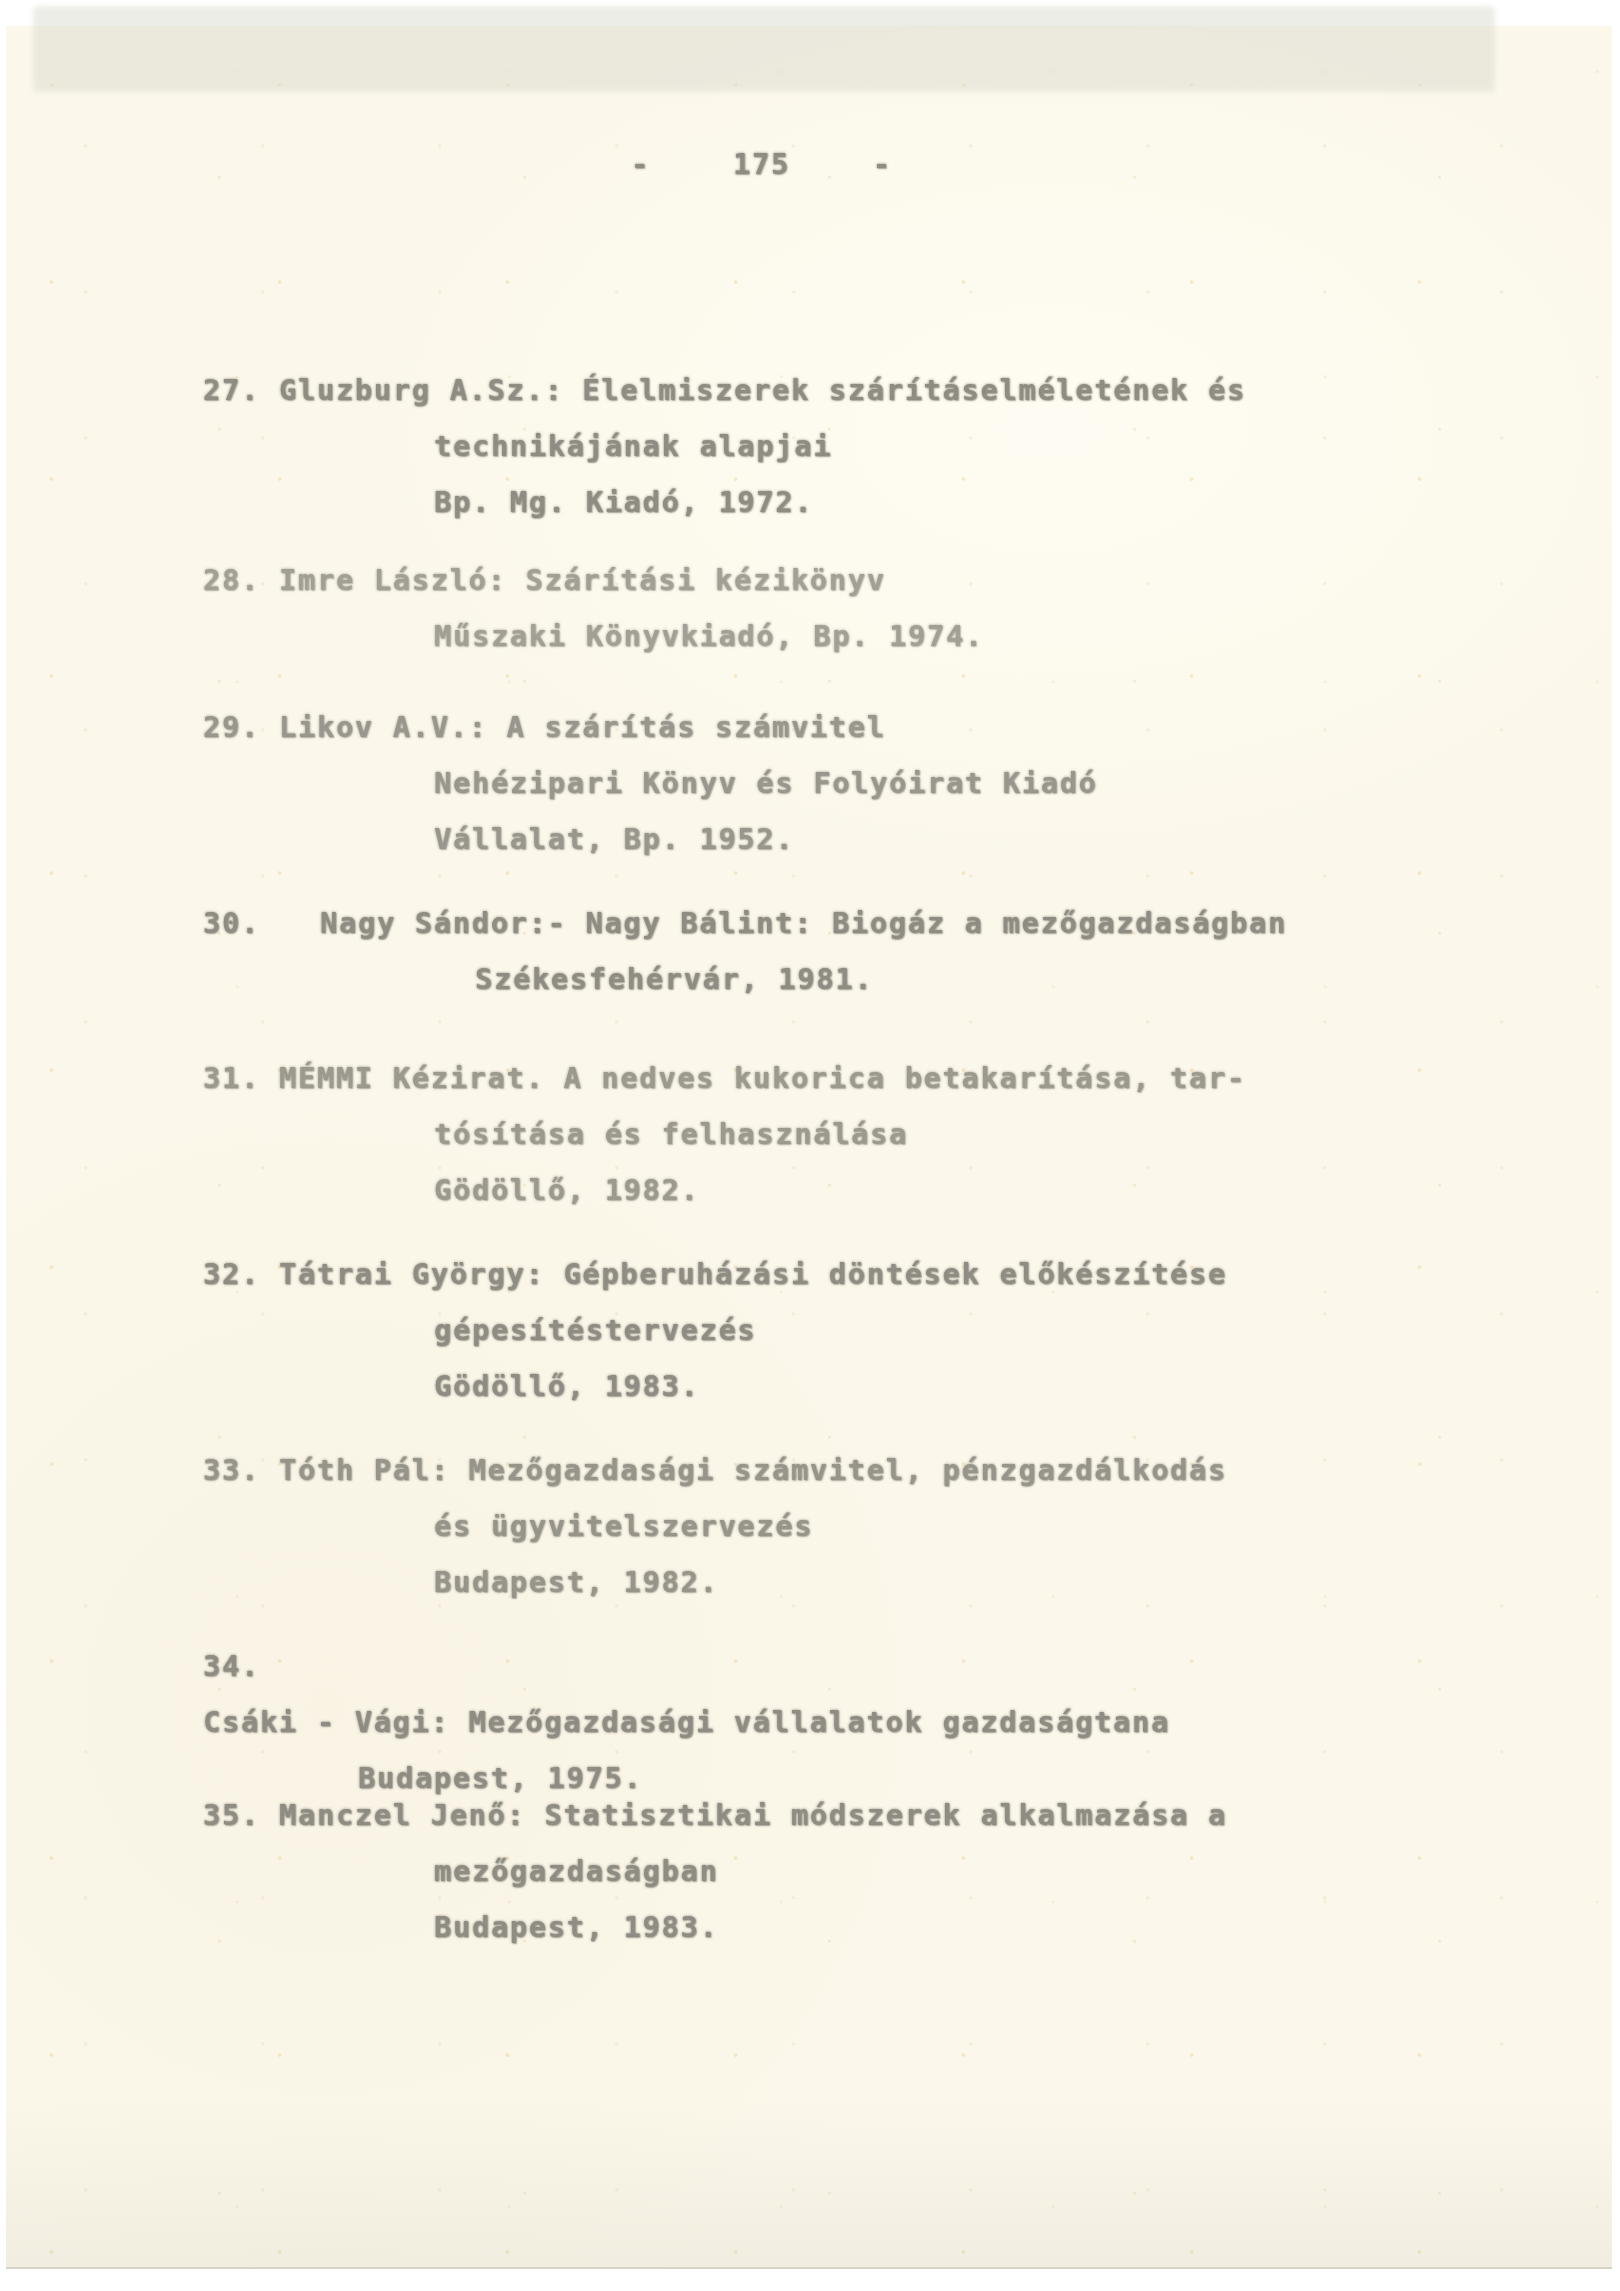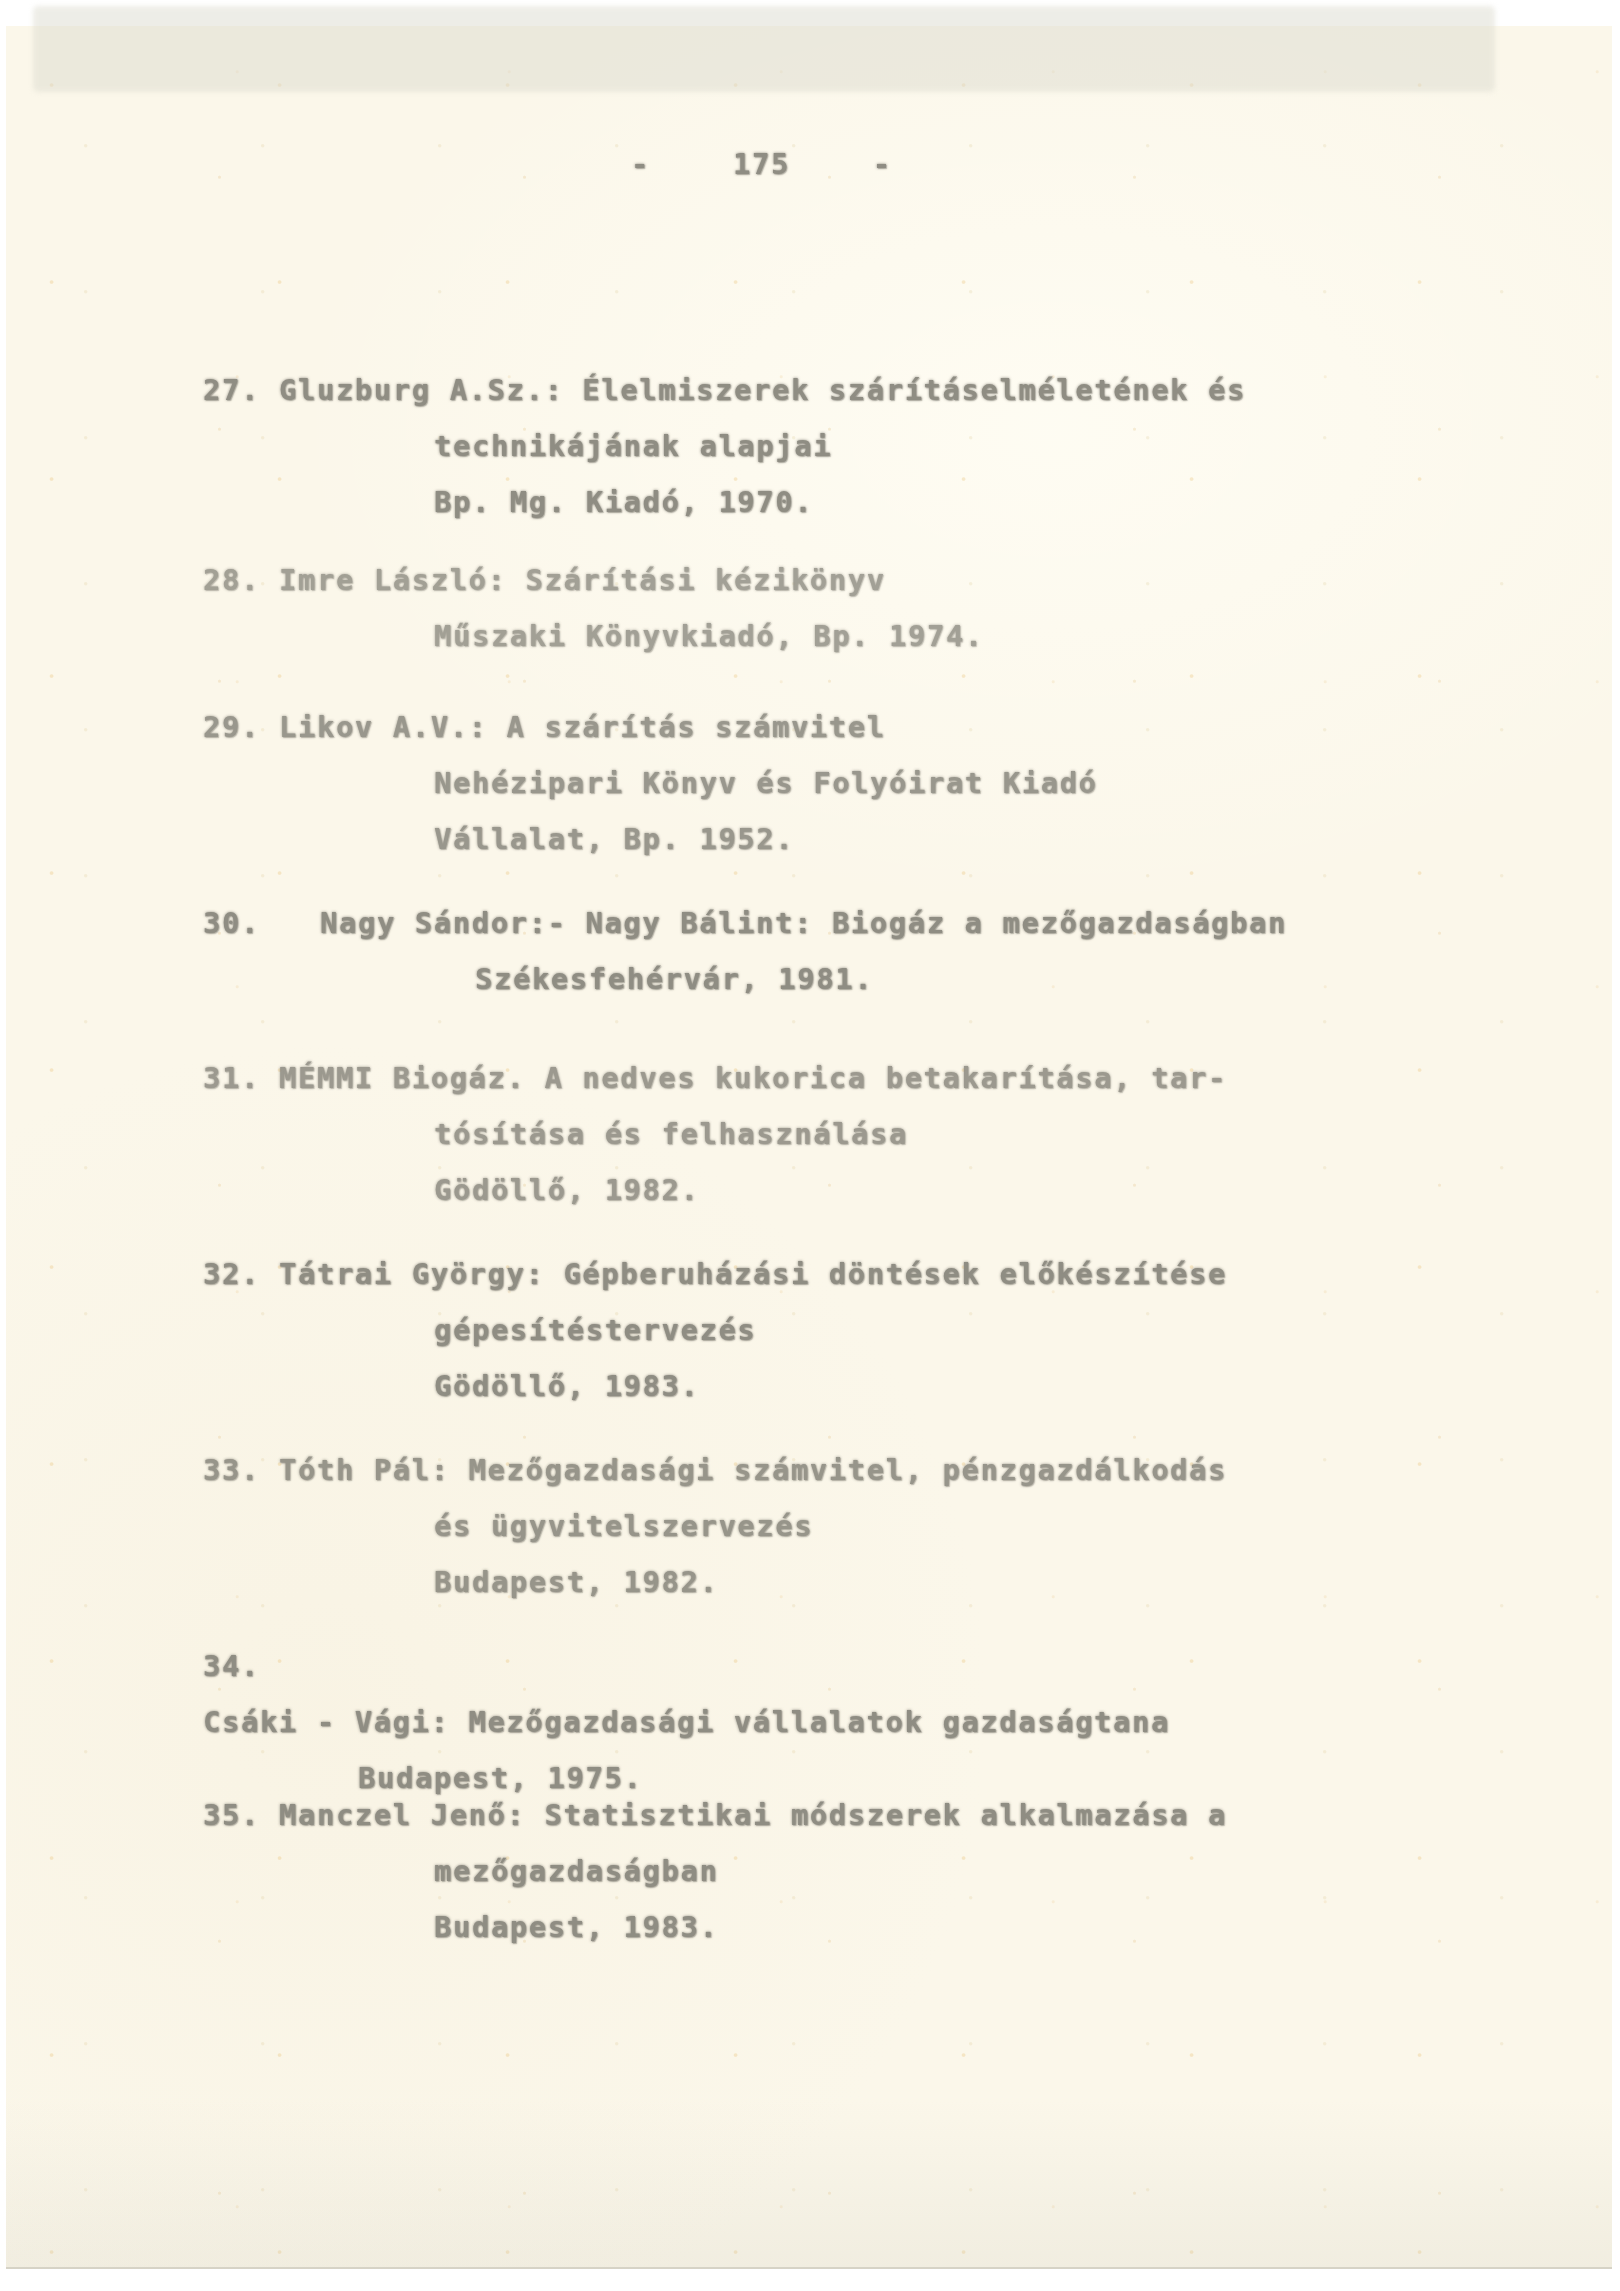--- a/index.html
+++ b/index.html
@@ -75,21 +75,21 @@
   <span>175</span>
   <span>-</span>
 </div>
 
 <ol id="ref-list">
   <li class="entry" style="top: 361px;">
     <span class="num typed">27.</span>
     <span class="lines">
         <div class="line typed">Gluzburg A.Sz.: Élelmiszerek szárításelméletének és</div>
         <div class="line typed cont">technikájának alapjai</div>
-        <div class="line typed cont">Bp. Mg. Kiadó, 1970.</div>
+        <div class="line typed cont">Bp. Mg. Kiadó, 1972.</div>
       </span>
   </li>
 
   <li class="entry" style="top: 551px;">
     <span class="num typed">28.</span>
     <span class="lines">
         <div class="line typed">Imre László: Szárítási kézikönyv</div>
         <div class="line typed cont">Műszaki Könyvkiadó, Bp. 1974.</div>
       </span>
   </li>
@@ -107,21 +107,21 @@
     <span class="num typed">30.</span>
     <span class="lines">
         <div class="line typed">Nagy Sándor:- Nagy Bálint: Biogáz a mezőgazdaságban</div>
         <div class="line typed cont">Székesfehérvár, 1981.</div>
       </span>
   </li>
 
   <li class="entry" style="top: 1049px;">
     <span class="num typed">31.</span>
     <span class="lines">
-        <div class="line typed">MÉMMI Biogáz. A nedves kukorica betakarítása, tar-</div>
+        <div class="line typed">MÉMMI Kézirat. A nedves kukorica betakarítása, tar-</div>
         <div class="line typed cont">tósítása és felhasználása</div>
         <div class="line typed cont">Gödöllő, 1982.</div>
       </span>
   </li>
 
   <li class="entry" style="top: 1245px;">
     <span class="num typed">32.</span>
     <span class="lines">
         <div class="line typed">Tátrai György: Gépberuházási döntések előkészítése</div>
         <div class="line typed cont">gépesítéstervezés</div>

